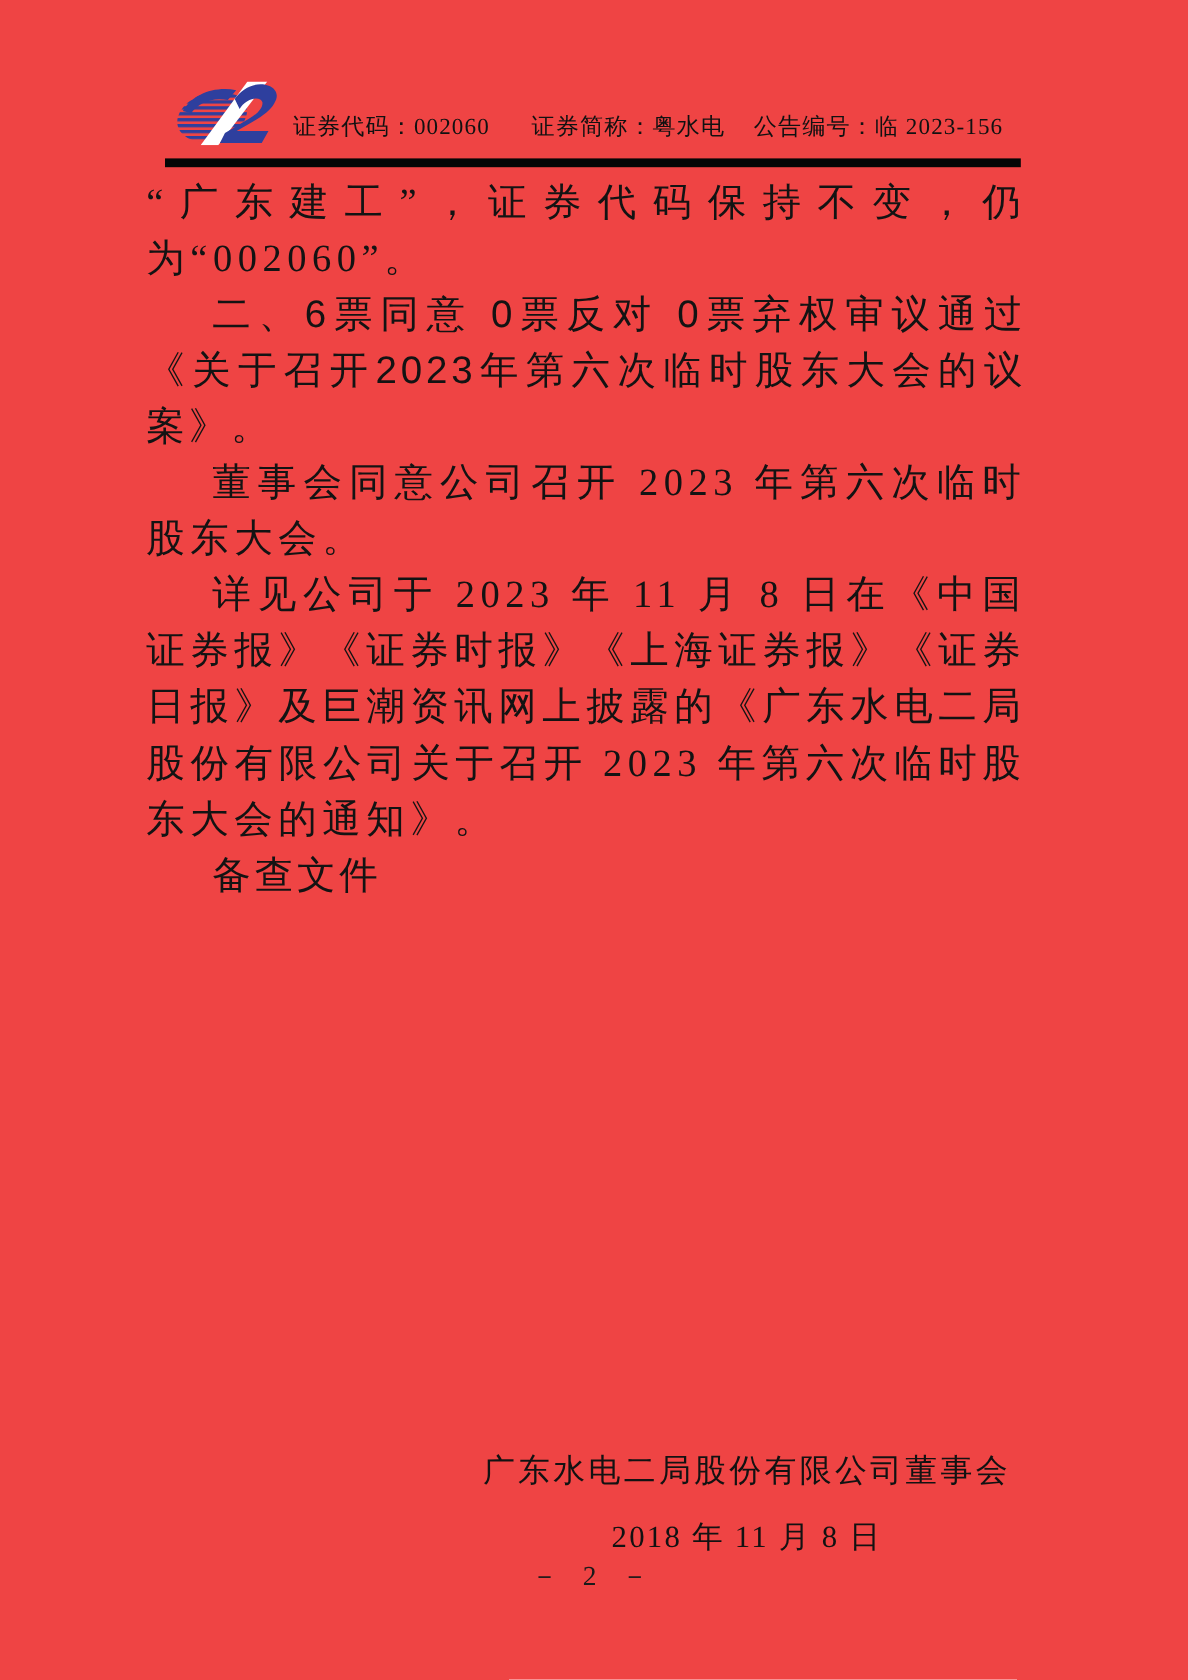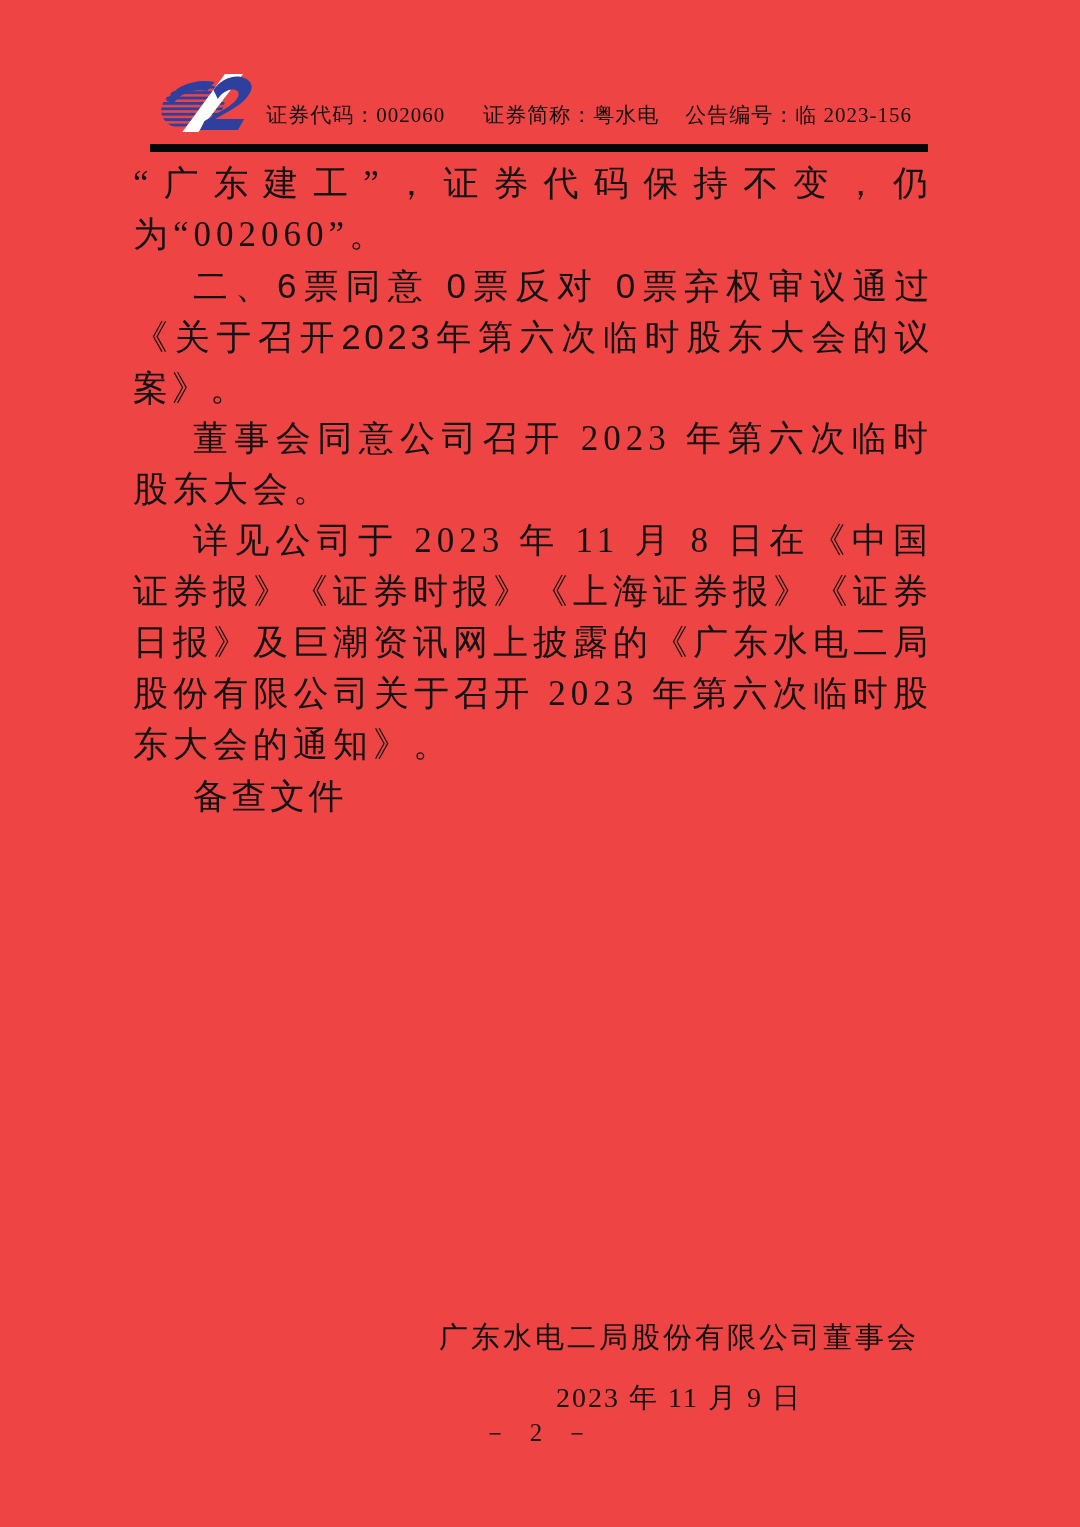--- a/index.html
+++ b/index.html
@@ -127,18 +127,18 @@
   <div class="doc-body" id="doc-paragraphs">
       <p class="para">“广东建工”，证券代码保持不变，仍为“002060”。</p>
       <p class="para indent bold">二、6票同意 0票反对 0票弃权审议通过《关于召开2023年第六次临时股东大会的议案》。</p>
       <p class="para indent">董事会同意公司召开 2023 年第六次临时股东大会。</p>
       <p class="para indent">详见公司于 2023 年 11 月 8 日在《中国证券报》《证券时报》《上海证券报》《证券日报》及巨潮资讯网上披露的《广东水电二局股份有限公司关于召开 2023 年第六次临时股东大会的通知》。</p>
       <p class="para indent bold">备查文件</p>
     </div>
 
   <div class="signature">
     <div class="sig-company">广东水电二局股份有限公司董事会</div>
-    <div class="sig-date">2023 年 11 月 9 日</div>
+    <div class="sig-date">2018 年 11 月 8 日</div>
   </div>
 
   <div class="page-footer">－ 2 －</div>
 
 </div>
 
 </body></html>

